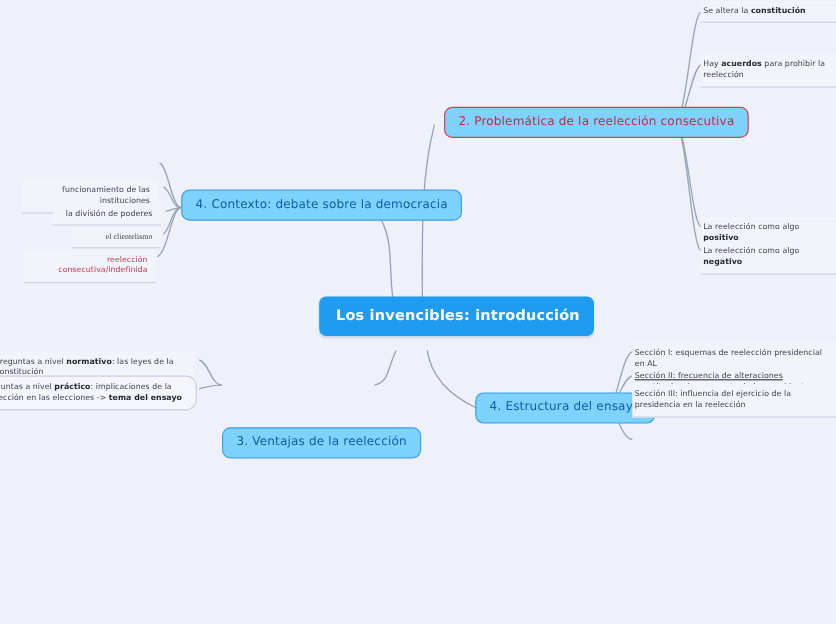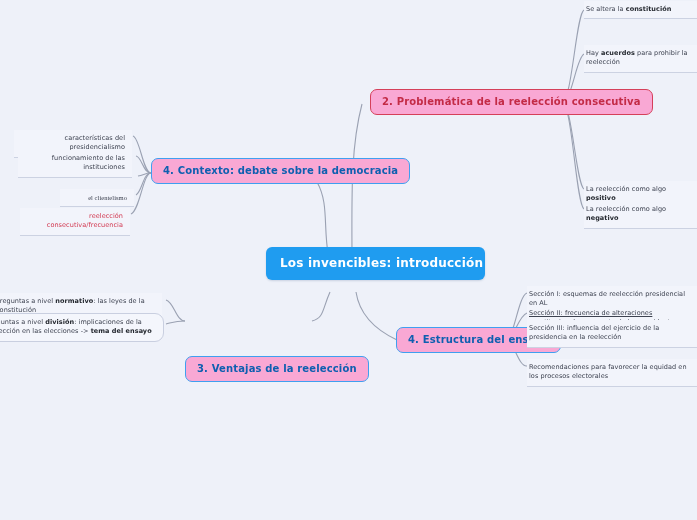--- a/index.html
+++ b/index.html
@@ -33,32 +33,32 @@
     white-space: nowrap;
   }
 
   
   .root-node {
     background: #1f9cf0;
     color: #ffffff;
     font-weight: bold;
     font-size: 12px;
     border-radius: 6px;
-    padding: 9px 2px 10px 14px;
+    padding: 9px 12px 10px 14px;
     letter-spacing: .2px;
     box-shadow: 0 1px 2px rgba(40,70,120,.18);
   }
 
   
   .branch-node {
-    background: #f9a8d4;
+    background: #7dd3fc;
     border: 1.6px solid #3f9ff0;
     border-radius: 7px;
     color: #0e5fb0;
-    font-weight: bold;
+    font-weight: normal;
     font-size: 10px;
     padding: 6px 11px 7px 11px;
     letter-spacing: .15px;
   }
   .branch-node.accent-red {
     border-color: #d5405a;
     color: #c32b46;
   }
 
   
@@ -132,31 +132,31 @@
   </svg>
 
   <div class="node root-node" style="left:266px; top:247px;">
     <span>Los invencibles: introducción</span>
   </div>
 
   <div class="node branch-node" style="left:151px; top:171px; transform:translateY(-50%);">
     <span>4. Contexto: debate sobre la democracia</span>
   </div>
 
-  <div class="node leaf-node leaf-plain align-right" style="left:14px; top:130px; width:118px;">
-    <span>características del presidencialismo</span>
-  </div>
   <div class="node leaf-node leaf-plain align-right" style="left:18px; top:150px; width:114px;">
     <span>funcionamiento de las instituciones</span>
+  </div>
+  <div class="node leaf-node leaf-plain align-right" style="left:44px; top:170px; width:90px;">
+    <span>la división de poderes</span>
   </div>
   <div class="node leaf-node leaf-plain align-right" style="left:60px; top:189px; width:74px;font-family:Liberation Serif, serif;">
     <span>el clientelismo</span>
   </div>
   <div class="node leaf-node leaf-plain align-right accent-red" style="left:20px; top:208px; width:110px;">
-    <span>reelección consecutiva/frecuencia</span>
+    <span>reelección consecutiva/indefinida</span>
   </div>
 
   <div class="node branch-node accent-red" style="left:370px; top:102px; transform:translateY(-50%);">
     <span>2. Problemática de la reelección consecutiva</span>
   </div>
 
   <div class="node leaf-node leaf-plain" style="left:584px; top:1px; width:115px;">
     <span>Se altera la <b>constitución</b></span>
   </div>
   <div class="node leaf-node leaf-plain" style="left:584px; top:45px; width:115px;">
@@ -170,33 +170,30 @@
   </div>
 
   <div class="node branch-node" style="left:185px; top:321px; transform:translateY(-50%);margin-top:48px;">
     <span>3. Ventajas de la reelección</span>
   </div>
 
   <div class="node leaf-node leaf-plain" style="left:-6px; top:293px; width:168px;">
     <span>Preguntas a nivel <b>normativo</b>: las leyes de la constitución</span>
   </div>
   <div class="node leaf-node" style="left:-22px; top:313px; width:186px;">
-    <span>Preguntas a nivel <b>división</b>: implicaciones de la reelección en las elecciones -&gt; <b>tema del ensayo</b></span>
+    <span>Preguntas a nivel <b>práctico</b>: implicaciones de la reelección en las elecciones -&gt; <b>tema del ensayo</b></span>
   </div>
 
   <div class="node branch-node" style="left:396px; top:340px; transform:translateY(-50%);">
     <span>4. Estructura del ensayo</span>
   </div>
 
   <div class="node leaf-node leaf-plain" style="left:527px; top:286px; width:170px;">
     <span>Sección I: esquemas de reelección presidencial en AL</span>
   </div>
   <div class="node leaf-node leaf-plain" style="left:527px; top:305px; width:170px;text-decoration:underline;">
     <span>Sección II: frecuencia de alteraciones constitucionales por parte de los presidentes</span>
   </div>
   <div class="node leaf-node leaf-plain" style="left:527px; top:320px; width:170px;">
     <span>Sección III: influencia del ejercicio de la presidencia en la reelección</span>
   </div>
-  <div class="node leaf-node leaf-plain" style="left:527px; top:359px; width:170px;">
-    <span>Recomendaciones para favorecer la equidad en los procesos electorales</span>
-  </div>
 
 </div>
 
 </body></html>

